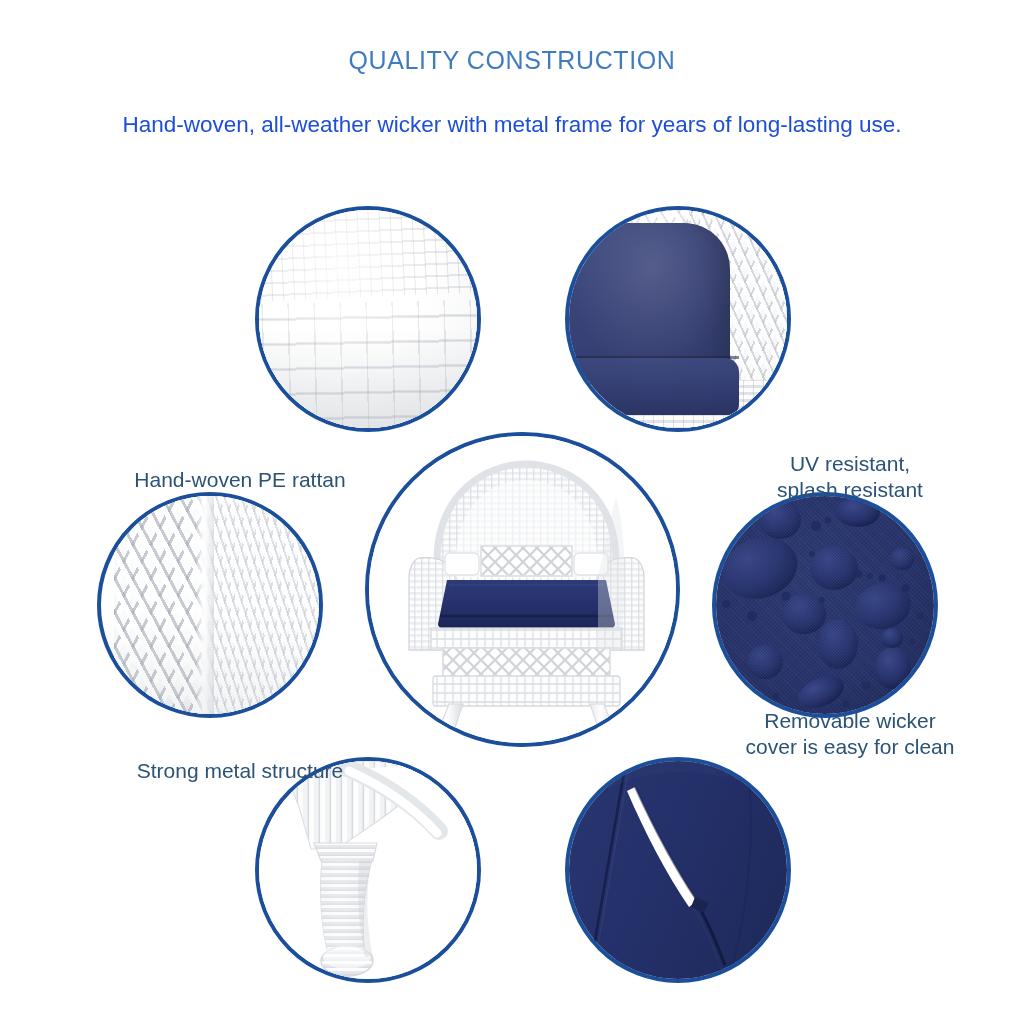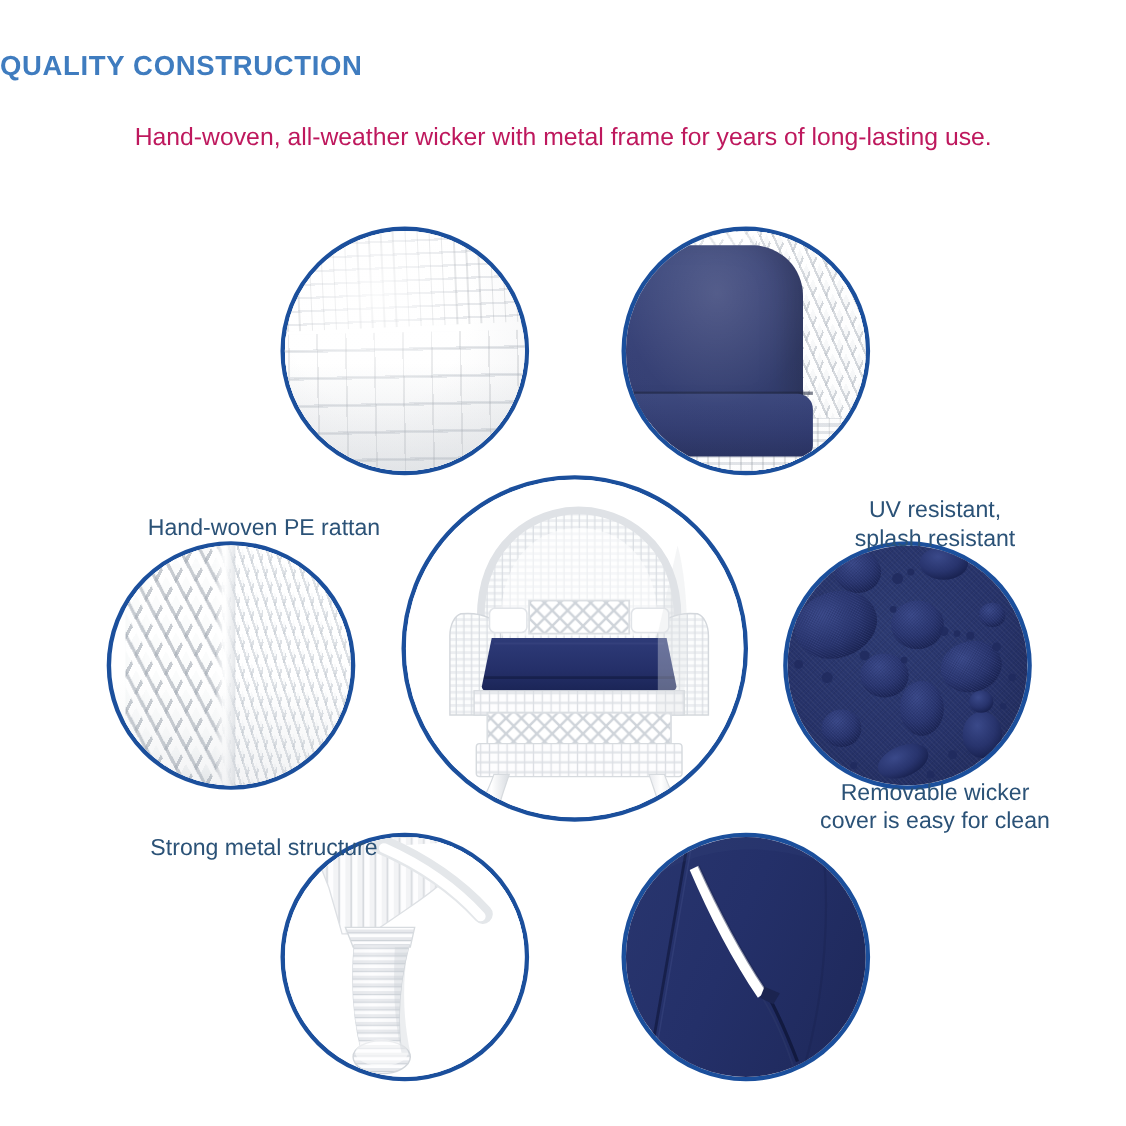--- a/index.html
+++ b/index.html
@@ -8,30 +8,30 @@
     background:#ffffff;
     font-family:"Liberation Sans", sans-serif;
     overflow:hidden;
     position:relative;
   }
   .stage{position:absolute;inset:0;}
 
   
   .title{
     position:absolute;left:0;right:0;top:46px;
-    text-align:left;
-    font-size:25px;font-weight:bold;
+    text-align:center;
+    font-size:25px;font-weight:normal;
     letter-spacing:.6px;
     color:#3f7cbf;
   }
   .subtitle{
     position:absolute;left:0;right:0;top:112px;
     text-align:center;
     font-size:22.5px;font-weight:400;
-    color:#be185d;
+    color:#1d4ed8;
     white-space:nowrap;
   }
 
   
   .circle{
     position:absolute;
     border-radius:50%;
     border:4px solid #1b4f9c;
     background:#ffffff;
     overflow:hidden;

